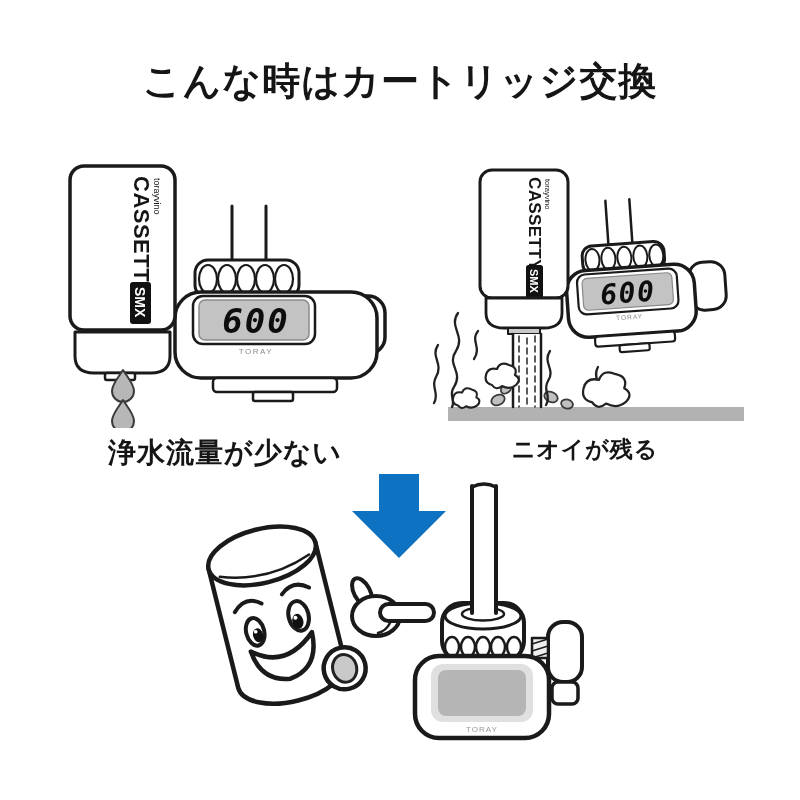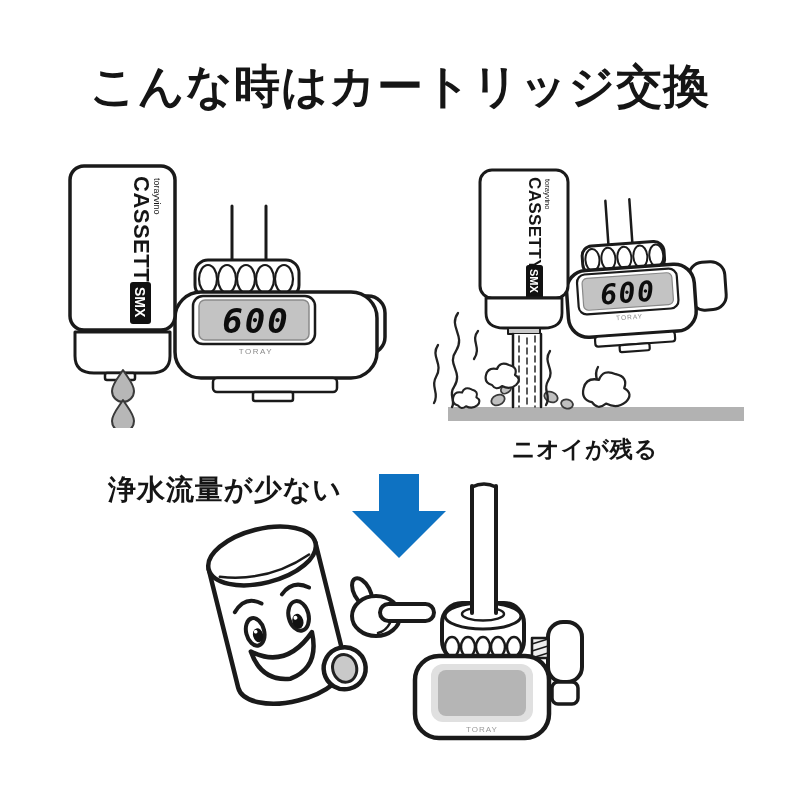--- a/index.html
+++ b/index.html
@@ -3,30 +3,30 @@
 <meta charset="utf-8">
 <style>
   html,body{margin:0;padding:0;}
   body{
     width:800px;height:800px;background:#ffffff;position:relative;overflow:hidden;
     font-family:"Liberation Sans","DejaVu Sans",sans-serif;color:#111;
   }
   .page{position:absolute;inset:0;background:#fff;}
   .title{
     position:absolute;top:56px;left:0;width:800px;text-align:center;
-    font-size:46px;font-weight:800;letter-spacing:1px;color:#151515;white-space:nowrap;
+    font-size:38px;font-weight:800;letter-spacing:1px;color:#151515;white-space:nowrap;
   }
   .fig{position:absolute;}
   .fig-left{left:55px;top:150px;width:340px;height:278px;}
   .fig-right{left:420px;top:155px;width:330px;height:270px;}
   .fig-bottom{left:180px;top:480px;width:455px;height:300px;}
   .caption{
     position:absolute;top:434px;text-align:center;font-weight:800;color:#151515;white-space:nowrap;
   }
-  .caption-left{left:55px;width:340px;font-size:28px;letter-spacing:1px;margin-top:37px;}
+  .caption-left{left:55px;width:340px;font-size:28px;letter-spacing:1px;}
   .caption-right{left:420px;width:330px;font-size:23px;letter-spacing:1px;}
   .arrow{position:absolute;left:352px;top:474px;width:94px;height:84px;}
   svg text{font-family:"Liberation Sans","DejaVu Sans",sans-serif;}
   .lcd-digits{font-family:"DejaVu Sans Mono",monospace;font-weight:bold;font-style:italic;}
 </style>
 </head>
 <body>
 
 <div class="page">
 

